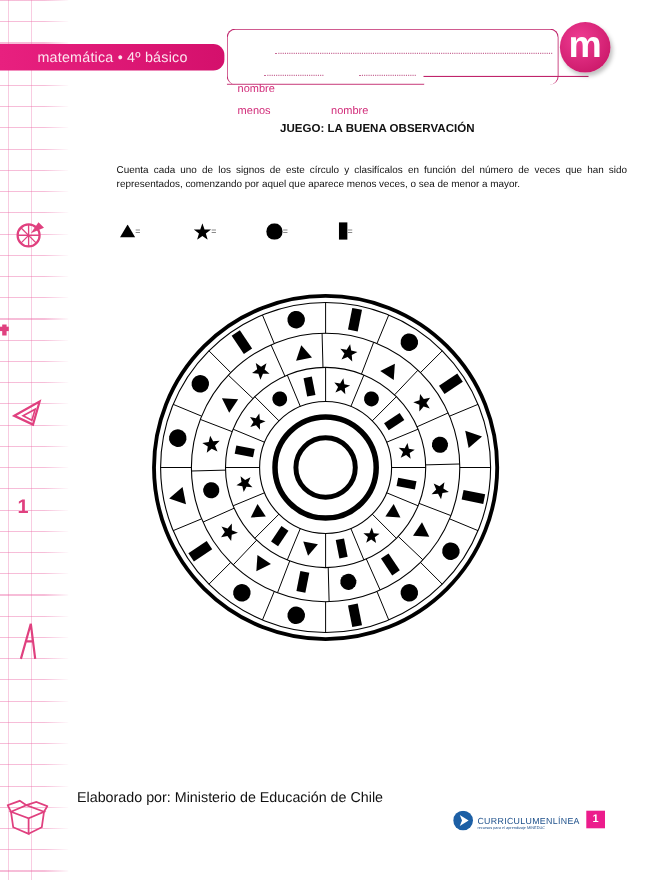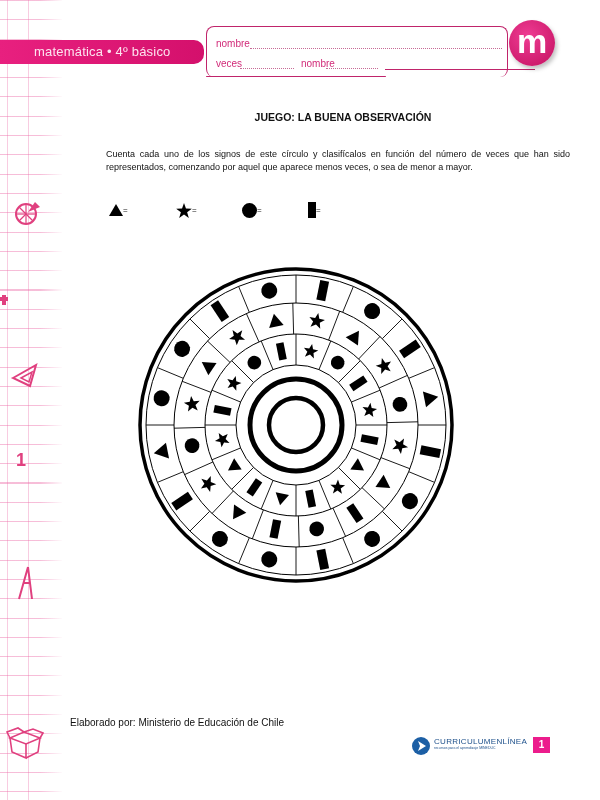--- a/index.html
+++ b/index.html
@@ -8,29 +8,29 @@
     background-image:
       repeating-linear-gradient(to bottom, rgba(230,60,140,0.45) 0 1px, transparent 1px 19.3px),
       repeating-linear-gradient(to right, transparent 0 7px, rgba(230,60,140,0.35) 7px 8px, transparent 8px 28px, rgba(230,60,140,0.35) 28px 29px, transparent 29px 62px);
     opacity:.75;}
   .grid-fade{position:absolute;left:40px;top:0;width:24px;height:800px;background:linear-gradient(to right,rgba(255,255,255,0),#fff);}
   .banner{position:absolute;left:0;top:40px;width:204px;height:24px;background:linear-gradient(to right,#e8207f,#d4106c);border-radius:0 10px 10px 0;}
   .banner-text{position:absolute;left:34px;top:44px;color:#fde4ef;font-size:13px;letter-spacing:.2px;}
   .namebox{position:absolute;left:206px;top:26px;width:300px;height:50px;border:1px solid #c0246b;border-radius:8px;border-bottom:none;}
   .namebox-bottom{position:absolute;left:206px;top:76px;width:180px;height:1px;border-top:1px solid #c0246b;border-radius:0 0 8px 8px;}
   .namebox-line{position:absolute;left:385px;top:69px;width:150px;height:1px;background:#c0246b;}
-  .field{position:absolute;font-size:10px;color:#d12a78;}
+  .field{position:absolute;font-size:10px;color:#d12a78;margin-top:38px;}
   .dots{position:absolute;height:1px;border-bottom:1px dotted #c76a96;}
   .logo{position:absolute;left:509px;top:20px;width:46px;height:46px;border-radius:50%;background:radial-gradient(circle at 40% 35%,#ef3c93,#c2105f);box-shadow:2px 3px 4px rgba(0,0,0,.25);color:#fff;font-weight:bold;font-size:34px;text-align:center;line-height:42px;}
   .title{position:absolute;left:0;width:600px;top:111px;text-align:center;font-size:10.5px;font-weight:bold;padding-left:43px;}
   .instr{position:absolute;left:70px;top:148px;width:464px;font-size:9px;line-height:12.5px;text-align:justify;margin-left:36px;}
   .legend-item{position:absolute;top:203px;height:14px;display:flex;align-items:center;font-size:8px;}
   .legend-item svg{display:block;}
-  .footer-credit{position:absolute;left:70px;top:717px;font-size:10px;}
-  .cl-logo{position:absolute;left:412px;top:737px;display:flex;align-items:flex-start;}
+  .footer-credit{position:absolute;left:70px;top:717px;font-size:13px;}
+  .cl-logo{position:absolute;left:412px;top:737px;display:flex;align-items:flex-end;}
   .cl-text{font-size:8px;color:#1c4f8a;letter-spacing:.3px;margin-left:4px;}
   .cl-sub{font-size:3.5px;color:#1c4f8a;margin-left:4px;}
   .pagenum{position:absolute;left:533px;top:737px;width:17px;height:16px;background:#ec1c8c;color:#fff;font-size:10px;font-weight:bold;text-align:center;line-height:16px;}
   .side-icon{position:absolute;}
 </style>
 </head>
 <body>
 
 <div class="grid"></div>
 <div class="grid-fade"></div>
@@ -69,21 +69,21 @@
 </svg>
 
 <div class="banner"></div>
 <div class="banner-text">matemática  •  4º básico</div>
 
 <div class="namebox"></div>
 <div class="namebox-bottom"></div>
 <div class="namebox-line"></div>
 <span class="field" style="left:216px;top:38px">nombre</span>
 <div class="dots" style="left:250px;top:47px;width:252px"></div>
-<span class="field" style="left:216px;top:58px">veces</span>
+<span class="field" style="left:216px;top:58px">menos</span>
 <div class="dots" style="left:240px;top:67px;width:54px"></div>
 <span class="field" style="left:301px;top:58px">nombre</span>
 <div class="dots" style="left:326px;top:67px;width:52px"></div>
 
 <div class="logo">m</div>
 
 <div class="title">JUEGO: LA BUENA OBSERVACIÓN</div>
 <div class="instr">Cuenta cada uno de los signos de este círculo y clasifícalos en función del número de veces que han sido representados, comenzando por aquel que aparece menos veces, o sea de menor a mayor.</div>
 
 <div class="legend-item" style="left:109px">

